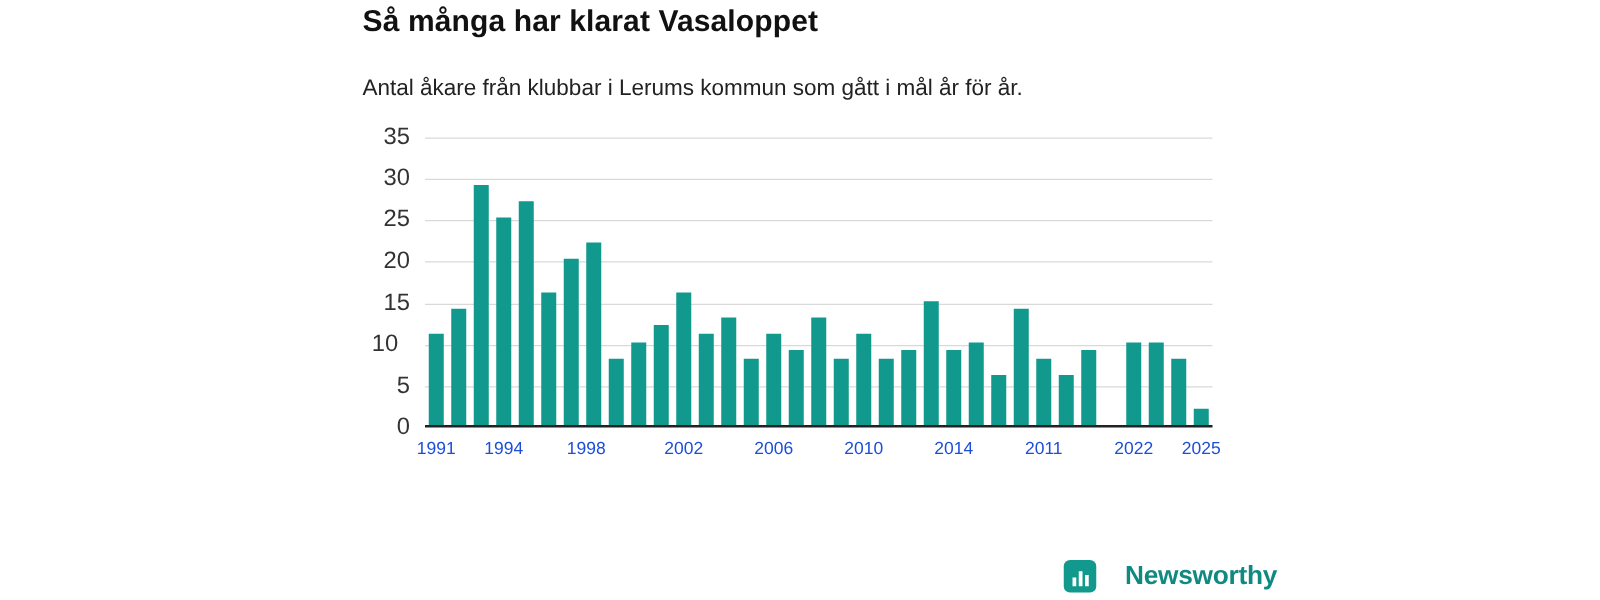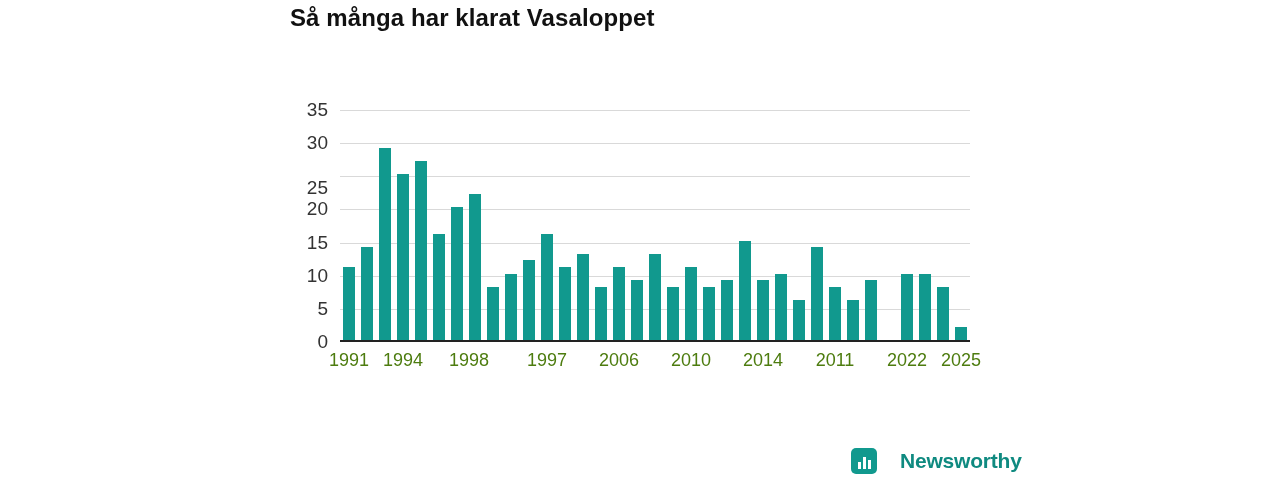--- a/index.html
+++ b/index.html
@@ -97,22 +97,22 @@
   }
   .xlabels {
     position: absolute;
     left: 50px;
     top: 250px;
     width: 630px;
     height: 20px;
   }
   .xlabel {
     position: absolute;
-    font-size: 18px;
-    color: #4d7c0f;
+    font-size: 14px;
+    color: #1d4ed8;
     transform: translateX(-50%);
     white-space: nowrap;
   }
 
   
   .logo {
     position: absolute;
     left: 851px;
     top: 448px;
     display: flex;
@@ -146,39 +146,40 @@
     letter-spacing: -0.2px;
     margin-left: 15px;
   }
 </style>
 </head>
 <body>
 
 <div class="page">
 
   <div class="title">Så många har klarat Vasaloppet</div>
+  <div class="subtitle">Antal åkare från klubbar i Lerums kommun som gått i mål år för år.</div>
 
   <div class="chart">
     <div class="plot">
       <div id="gridlines">
           <div class="gridline" style="top: 200.857px;"></div>
           <div class="gridline" style="top: 167.714px;"></div>
           <div class="gridline" style="top: 134.571px;"></div>
           <div class="gridline" style="top: 101.429px;"></div>
           <div class="gridline" style="top: 68.2857px;"></div>
           <div class="gridline" style="top: 35.1429px;"></div>
           <div class="gridline" style="top: 2px;"></div>
         </div>
       <div id="yticks">
           <div class="ytick" style="top: 234px;">0</div>
           <div class="ytick" style="top: 200.857px;">5</div>
-          <div class="ytick" style="top: 167.714px;">10</div>
+          <div class="ytick" style="top: 167.714px; text-align: center;">10</div>
           <div class="ytick" style="top: 134.571px;">15</div>
           <div class="ytick" style="top: 101.429px;">20</div>
-          <div class="ytick" style="top: 68.2857px; margin-top: 12px;">25</div>
+          <div class="ytick" style="top: 68.2857px;">25</div>
           <div class="ytick" style="top: 35.1429px;">30</div>
           <div class="ytick" style="top: 2px;">35</div>
         </div>
       <div class="bars" id="bars">
           <div class="bar" title="1991: 11" style="left: 2.7px; width: 12.6px; height: 72.9143px; background: rgb(17, 153, 142);"></div>
           <div class="bar" title="1992: 14" style="left: 20.7px; width: 12.6px; height: 92.8px; background: rgb(17, 153, 142);"></div>
           <div class="bar" title="1993: 29" style="left: 38.7px; width: 12.6px; height: 192.229px; background: rgb(17, 153, 142);"></div>
           <div class="bar" title="1994: 25" style="left: 56.7px; width: 12.6px; height: 165.714px; background: rgb(17, 153, 142);"></div>
           <div class="bar" title="1995: 27" style="left: 74.7px; width: 12.6px; height: 178.971px; background: rgb(17, 153, 142);"></div>
           <div class="bar" title="1996: 16" style="left: 92.7px; width: 12.6px; height: 106.057px; background: rgb(17, 153, 142);"></div>
@@ -210,21 +211,21 @@
           <div class="bar" title="2023: 10" style="left: 578.7px; width: 12.6px; height: 66.2857px; background: rgb(17, 153, 142);"></div>
           <div class="bar" title="2024: 8" style="left: 596.7px; width: 12.6px; height: 53.0286px; background: rgb(17, 153, 142);"></div>
           <div class="bar" title="2025: 2" style="left: 614.7px; width: 12.6px; height: 13.2571px; background: rgb(17, 153, 142);"></div>
         </div>
       <div class="axis-line"></div>
     </div>
     <div class="xlabels" id="xlabels">
         <div class="xlabel" style="left: 9px;">1991</div>
         <div class="xlabel" style="left: 63px;">1994</div>
         <div class="xlabel" style="left: 129px;">1998</div>
-        <div class="xlabel" style="left: 207px;">1997</div>
+        <div class="xlabel" style="left: 207px;">2002</div>
         <div class="xlabel" style="left: 279px;">2006</div>
         <div class="xlabel" style="left: 351px;">2010</div>
         <div class="xlabel" style="left: 423px;">2014</div>
         <div class="xlabel" style="left: 495px;">2011</div>
         <div class="xlabel" style="left: 567px;">2022</div>
         <div class="xlabel" style="left: 621px;">2025</div>
       </div>
   </div>
 
 

